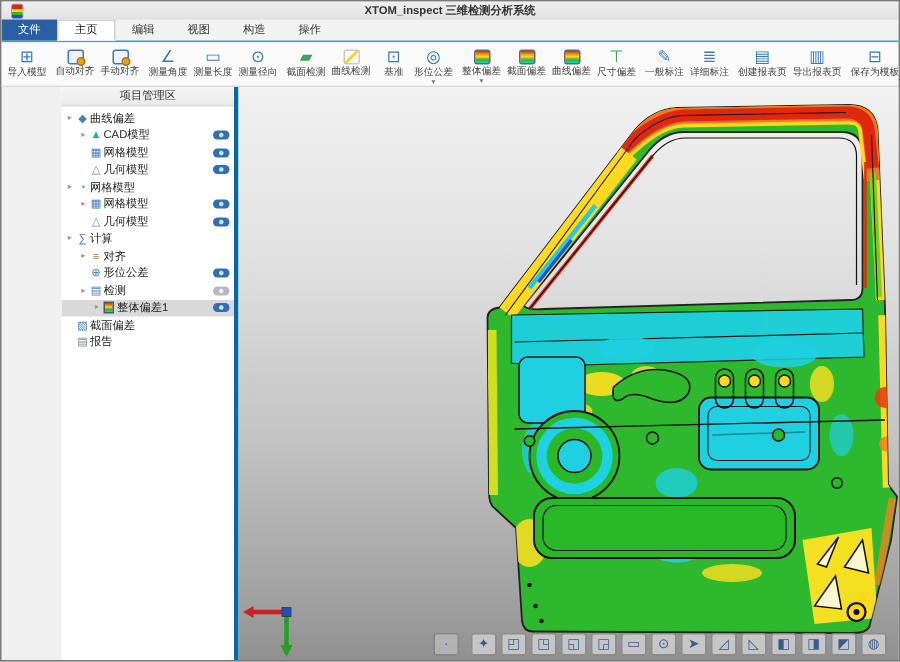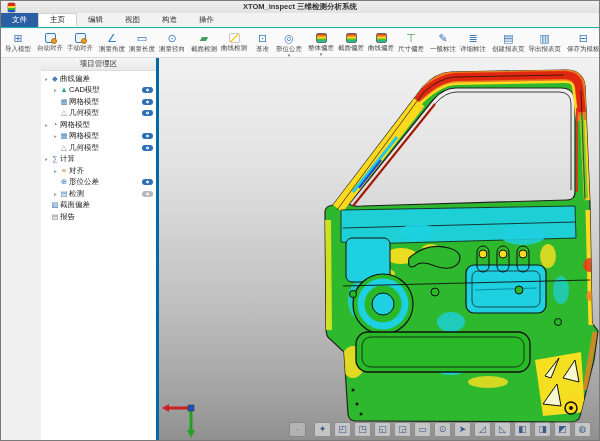--- a/index.html
+++ b/index.html
@@ -245,20 +245,26 @@
             <span class="texp"></span>
             <span class="ticon" style="color: rgb(74, 126, 187);">⊕</span>
             <span class="tlabel">形位公差</span>
             <span class="teye on"></span>
           </div>
           <div class="trow" style="padding-left: 11px;">
             <span class="texp">▸</span>
             <span class="ticon" style="color: rgb(74, 126, 187);">▤</span>
             <span class="tlabel">检测</span>
             <span class="teye off"></span>
+          </div>
+          <div class="trow selected" style="padding-left: 20px;">
+            <span class="texp">▸</span>
+            <span class="tchip"></span>
+            <span class="tlabel">整体偏差1</span>
+            <span class="teye on"></span>
           </div>
           <div class="trow" style="padding-left: 2px;">
             <span class="texp"></span>
             <span class="ticon" style="color: rgb(74, 126, 187);">▧</span>
             <span class="tlabel">截面偏差</span>
           </div>
           <div class="trow" style="padding-left: 2px;">
             <span class="texp"></span>
             <span class="ticon" style="color: rgb(128, 136, 144);">▤</span>
             <span class="tlabel">报告</span>

